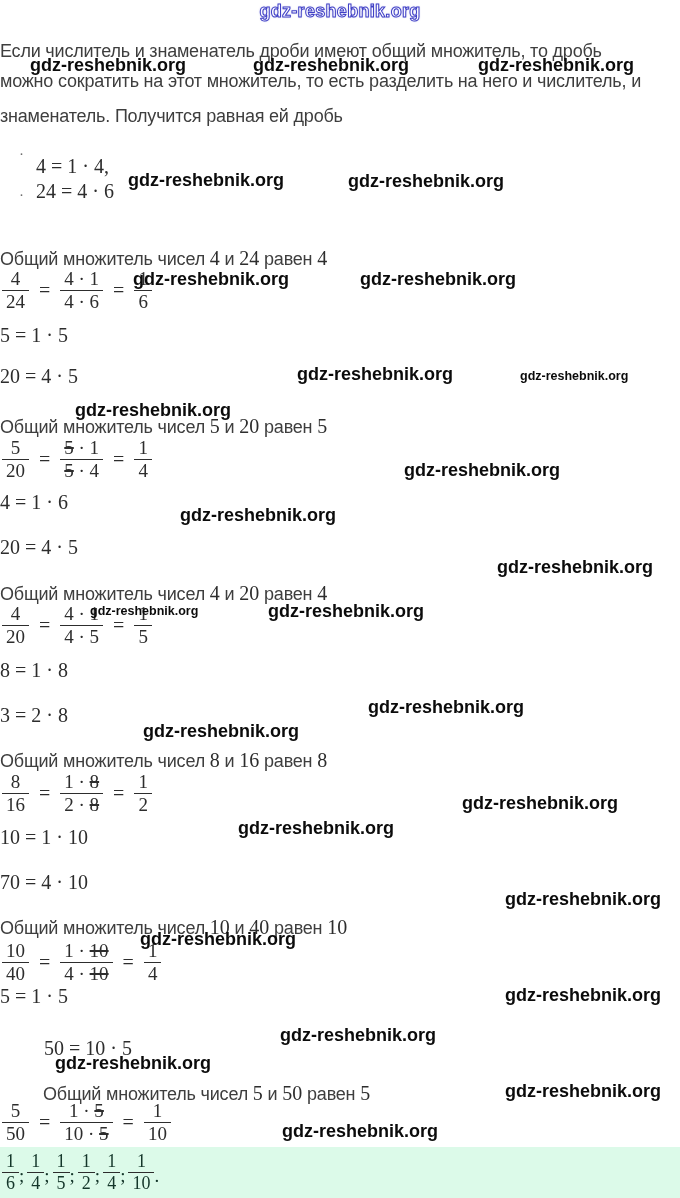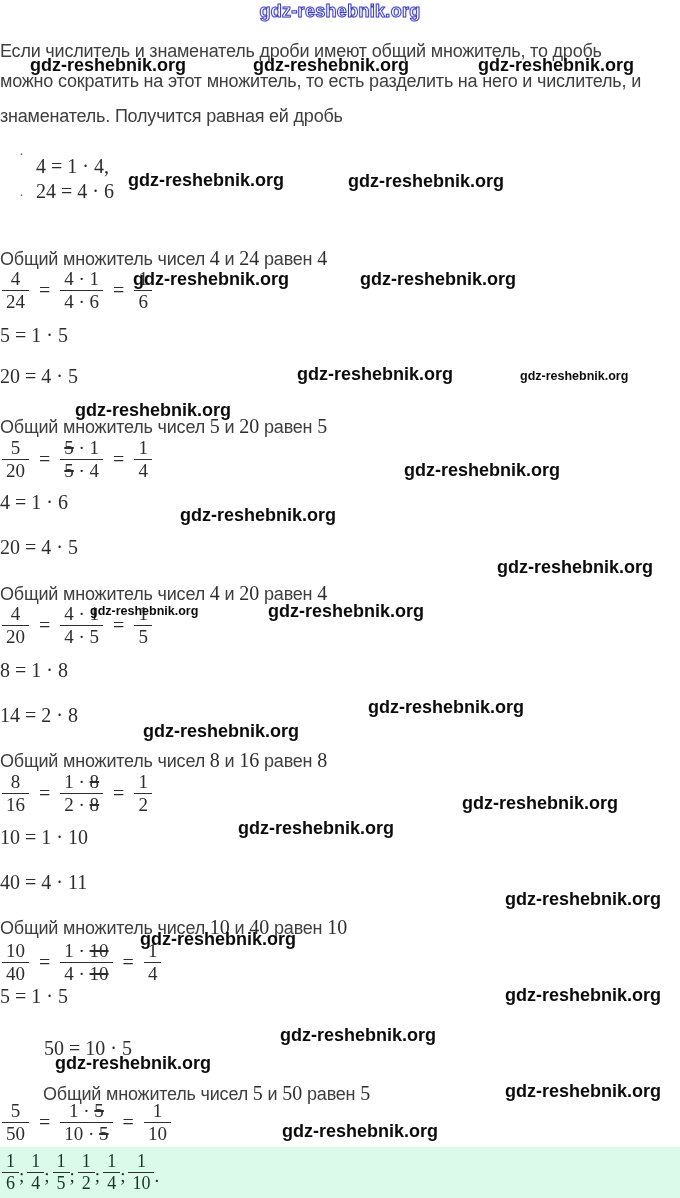--- a/index.html
+++ b/index.html
@@ -50,24 +50,24 @@
       <div class="dot" style="left: 19px; top: 187px;">·</div>
       <div class="mtext" style="left: 36px; top: 180px;">24 = 4 · 6</div>
       <div class="txt" style="left: 0px; top: 247px;">Общий множитель чисел <span class="m">4</span> и <span class="m">24</span> равен <span class="m">4</span></div>
       <div class="mtext" style="left: 0px; top: 324px;">5 = 1 · 5</div>
       <div class="mtext" style="left: 0px; top: 365px;">20 = 4 · 5</div>
       <div class="txt" style="left: 0px; top: 415px;">Общий множитель чисел <span class="m">5</span> и <span class="m">20</span> равен <span class="m">5</span></div>
       <div class="mtext" style="left: 0px; top: 491px;">4 = 1 · 6</div>
       <div class="mtext" style="left: 0px; top: 536px;">20 = 4 · 5</div>
       <div class="txt" style="left: 0px; top: 582px;">Общий множитель чисел <span class="m">4</span> и <span class="m">20</span> равен <span class="m">4</span></div>
       <div class="mtext" style="left: 0px; top: 659px;">8 = 1 · 8</div>
-      <div class="mtext" style="left: 0px; top: 704px;">14 = 2 · 8</div>
+      <div class="mtext" style="left: 0px; top: 704px;">3 = 2 · 8</div>
       <div class="txt" style="left: 0px; top: 749px;">Общий множитель чисел <span class="m">8</span> и <span class="m">16</span> равен <span class="m">8</span></div>
       <div class="mtext" style="left: 0px; top: 826px;">10 = 1 · 10</div>
-      <div class="mtext" style="left: 0px; top: 871px;">40 = 4 · 11</div>
+      <div class="mtext" style="left: 0px; top: 871px;">70 = 4 · 10</div>
       <div class="txt" style="left: 0px; top: 916px;">Общий множитель чисел <span class="m">10</span> и <span class="m">40</span> равен <span class="m">10</span></div>
       <div class="mtext" style="left: 0px; top: 985px;">5 = 1 · 5</div>
       <div class="mtext" style="left: 0px; top: 1037px; margin-left: 44px;">50 = 10 · 5</div>
       <div class="txt" style="left: 0px; top: 1082px; margin-left: 43px;">Общий множитель чисел <span class="m">5</span> и <span class="m">50</span> равен <span class="m">5</span></div>
       <div class="fr-row" style="left: 2px; top: 268px;">
         <span class="frac">
           <span class="num">4</span>
           <span class="den">24</span>
         </span>
         <span class="eq">=</span>

